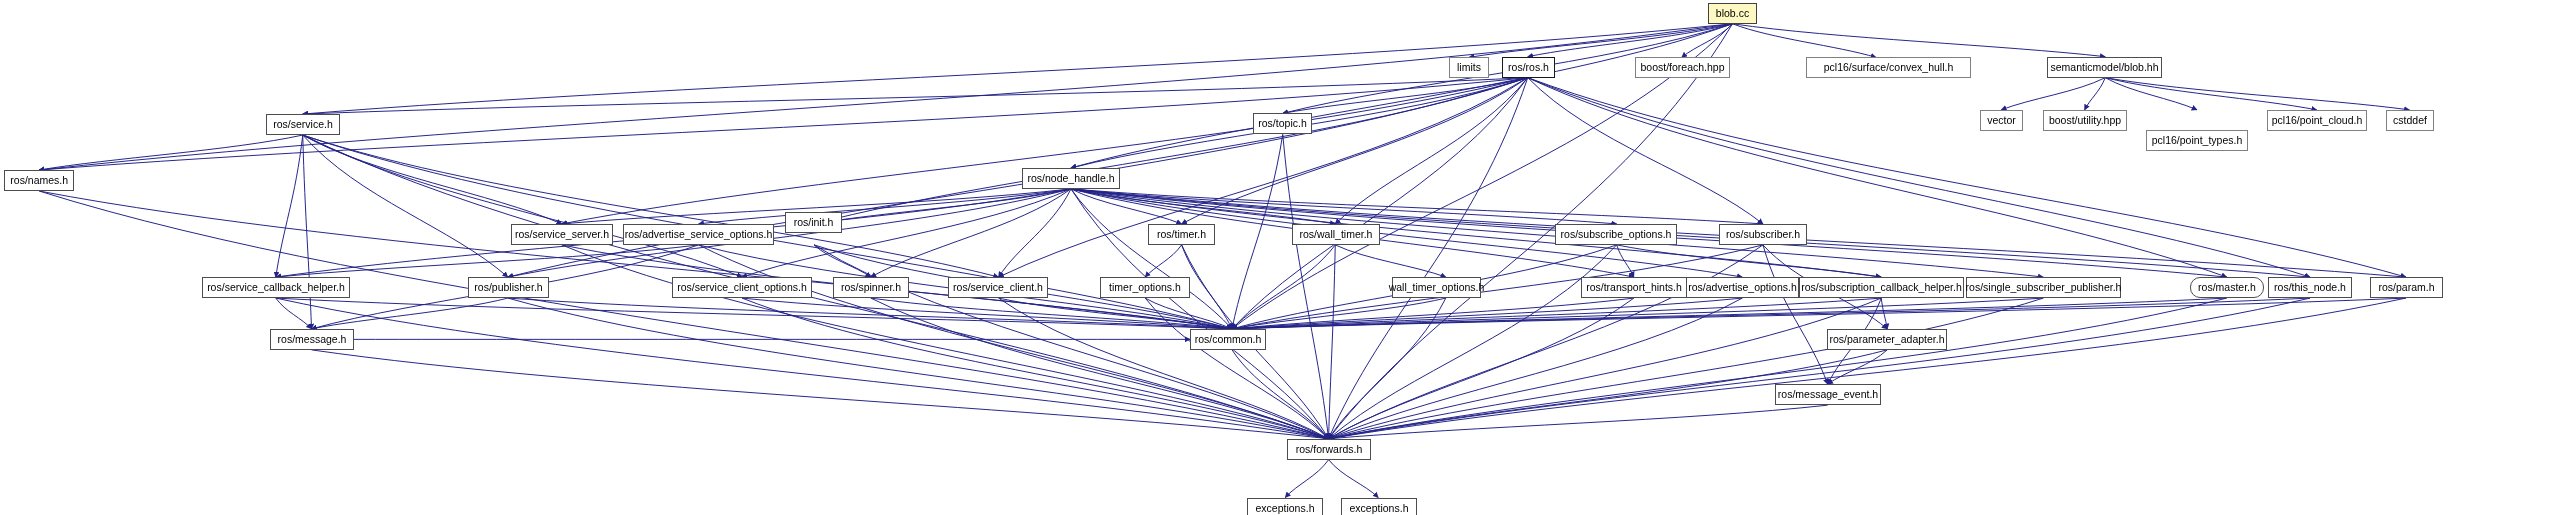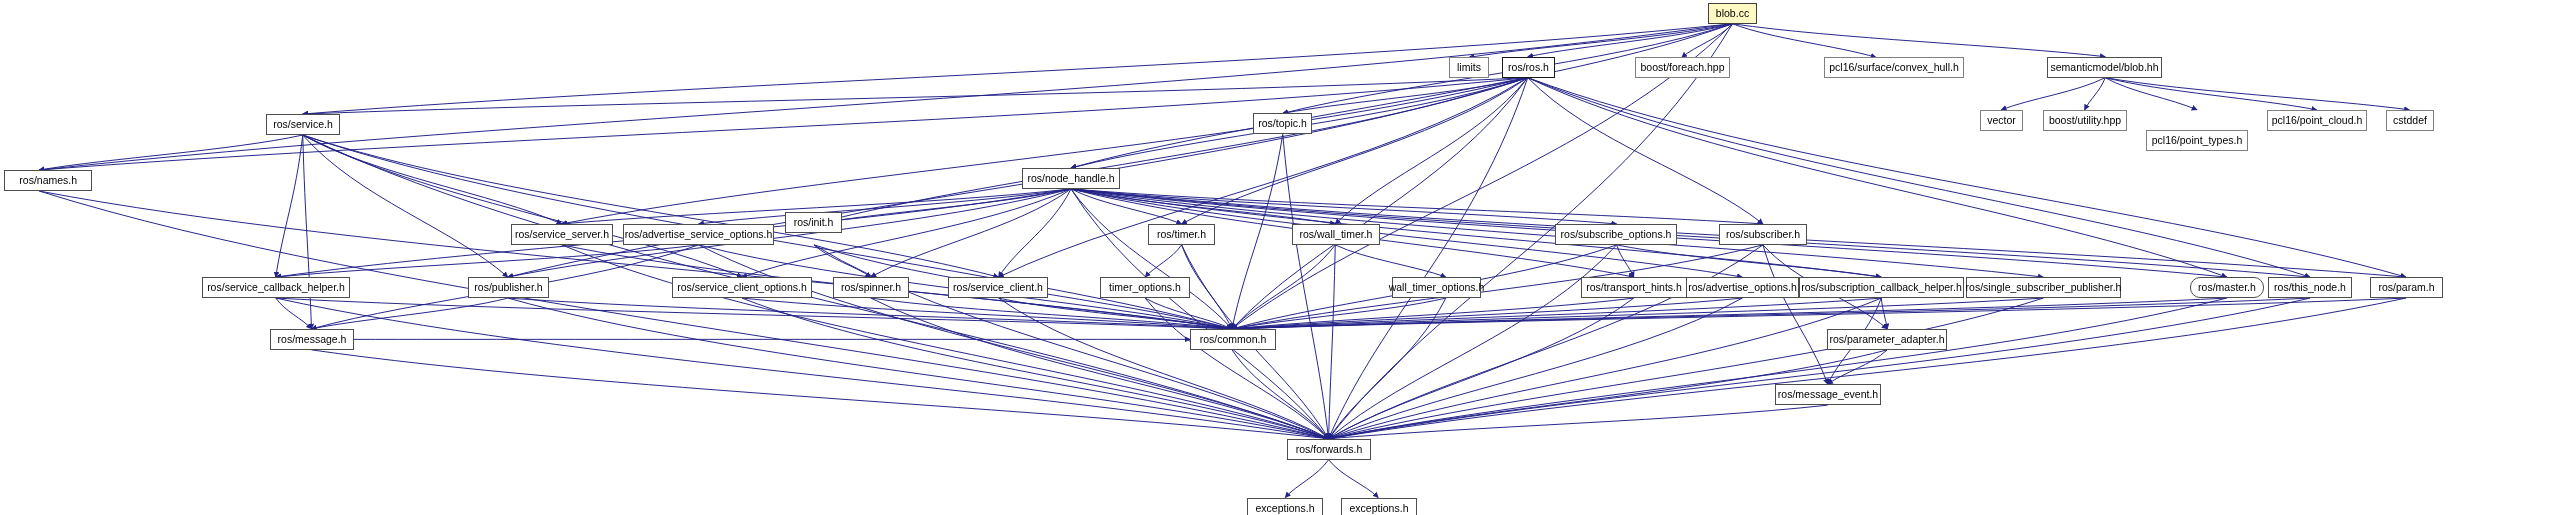--- a/index.html
+++ b/index.html
@@ -181,30 +181,30 @@
         <path d="M 2611 579 C 2414.925 600.6, 2094.075 610.2, 1898 627" marker-end="url(#arrow)"></path>
         <path d="M 1898 657 C 1880.95 681.3, 1853.05 692.1, 1836 711" marker-end="url(#arrow)"></path>
         <path d="M 1898 657 C 1917.525 681.3, 1949.475 692.1, 1969 711" marker-end="url(#arrow)"></path>
       </g>
   </svg>
   <div id="nodes">
       <div class="node root" style="left: 1708px; top: 2.8px; width: 49px;">blob.cc</div>
       <div class="node grey-border" style="left: 1449px; top: 57px; width: 40px;">limits</div>
       <div class="node strong" style="left: 1502px; top: 57px; width: 53px;">ros/ros.h</div>
       <div class="node grey-border" style="left: 1635px; top: 57px; width: 95px;">boost/foreach.hpp</div>
-      <div class="node grey-border" style="left: 1806px; top: 57px; width: 140px; margin-left: 18px;">pcl16/surface/convex_hull.h</div>
+      <div class="node grey-border" style="left: 1806px; top: 57px; width: 165px;">pcl16/surface/convex_hull.h</div>
       <div class="node" style="left: 2047px; top: 57px; width: 115px;">semanticmodel/blob.hh</div>
       <div class="node grey-border" style="left: 1980px; top: 110px; width: 43px;">vector</div>
       <div class="node grey-border" style="left: 2043px; top: 110px; width: 84px;">boost/utility.hpp</div>
       <div class="node grey-border" style="left: 2146px; top: 110px; width: 102px; margin-top: 20px;">pcl16/point_types.h</div>
       <div class="node grey-border" style="left: 2267px; top: 110px; width: 100px;">pcl16/point_cloud.h</div>
       <div class="node grey-border" style="left: 2386px; top: 110px; width: 48px;">cstddef</div>
       <div class="node" style="left: 266px; top: 114px; width: 74px;">ros/service.h</div>
       <div class="node" style="left: 1253px; top: 113px; width: 59px;">ros/topic.h</div>
-      <div class="node" style="left: 4.2px; top: 170px; width: 88px;">ros/names.h</div>
+      <div class="node" style="left: 4.2px; top: 170px; width: 70px;">ros/names.h</div>
       <div class="node" style="left: 1022px; top: 168px; width: 98px;">ros/node_handle.h</div>
       <div class="node" style="left: 511px; top: 224px; width: 102px;">ros/service_server.h</div>
       <div class="node" style="left: 623px; top: 224px; width: 151px;">ros/advertise_service_options.h</div>
       <div class="node" style="left: 785px; top: 212px; width: 57px;">ros/init.h</div>
       <div class="node" style="left: 1148px; top: 224px; width: 67px;">ros/timer.h</div>
       <div class="node" style="left: 1292px; top: 224px; width: 88px;">ros/wall_timer.h</div>
       <div class="node" style="left: 1555px; top: 224px; width: 122px;">ros/subscribe_options.h</div>
       <div class="node" style="left: 1719px; top: 224px; width: 88px;">ros/subscriber.h</div>
       <div class="node" style="left: 202px; top: 277px; width: 148px;">ros/service_callback_helper.h</div>
       <div class="node" style="left: 468px; top: 277px; width: 81px;">ros/publisher.h</div>
@@ -214,21 +214,21 @@
       <div class="node" style="left: 1100px; top: 277px; width: 90px;">timer_options.h</div>
       <div class="node" style="left: 1392px; top: 277px; width: 89px;">wall_timer_options.h</div>
       <div class="node" style="left: 1581px; top: 277px; width: 106px;">ros/transport_hints.h</div>
       <div class="node" style="left: 1686px; top: 277px; width: 113px;">ros/advertise_options.h</div>
       <div class="node" style="left: 1799px; top: 277px; width: 165px;">ros/subscription_callback_helper.h</div>
       <div class="node" style="left: 1966px; top: 277px; width: 155px;">ros/single_subscriber_publisher.h</div>
       <div class="node" style="left: 2190px; top: 277px; width: 74px; border-radius: 10px;">ros/master.h</div>
       <div class="node" style="left: 2268px; top: 277px; width: 84px;">ros/this_node.h</div>
       <div class="node" style="left: 2370px; top: 277px; width: 73px;">ros/param.h</div>
       <div class="node" style="left: 270px; top: 329px; width: 84px;">ros/message.h</div>
-      <div class="node" style="left: 1190px; top: 329px; width: 86px;">ros/common.h</div>
+      <div class="node" style="left: 1190px; top: 329px; width: 76px;">ros/common.h</div>
       <div class="node" style="left: 1827px; top: 329px; width: 120px;">ros/parameter_adapter.h</div>
       <div class="node" style="left: 1775px; top: 384px; width: 106px;">ros/message_event.h</div>
       <div class="node" style="left: 1287px; top: 439px; width: 84px;">ros/forwards.h</div>
       <div class="node" style="left: 1247px; top: 498px; width: 76px;">exceptions.h</div>
       <div class="node" style="left: 1341px; top: 498px; width: 76px;">exceptions.h</div>
     </div>
 </div>
 
 
 </body></html>

